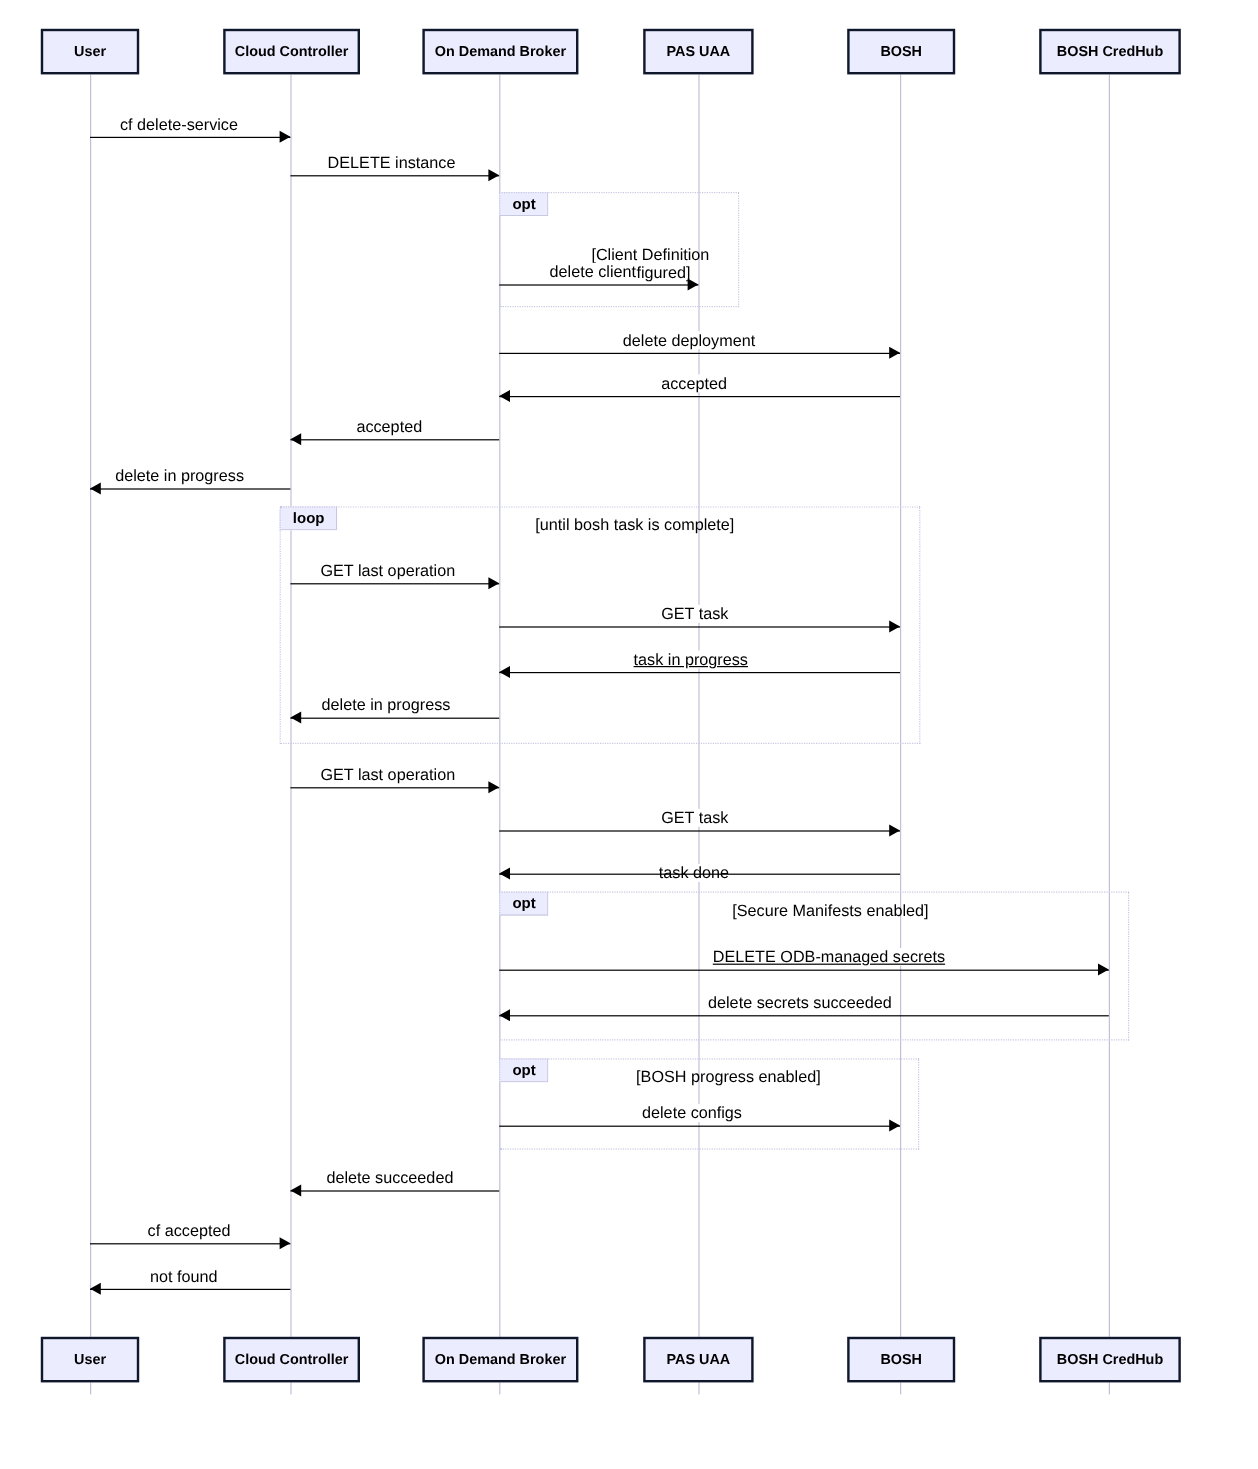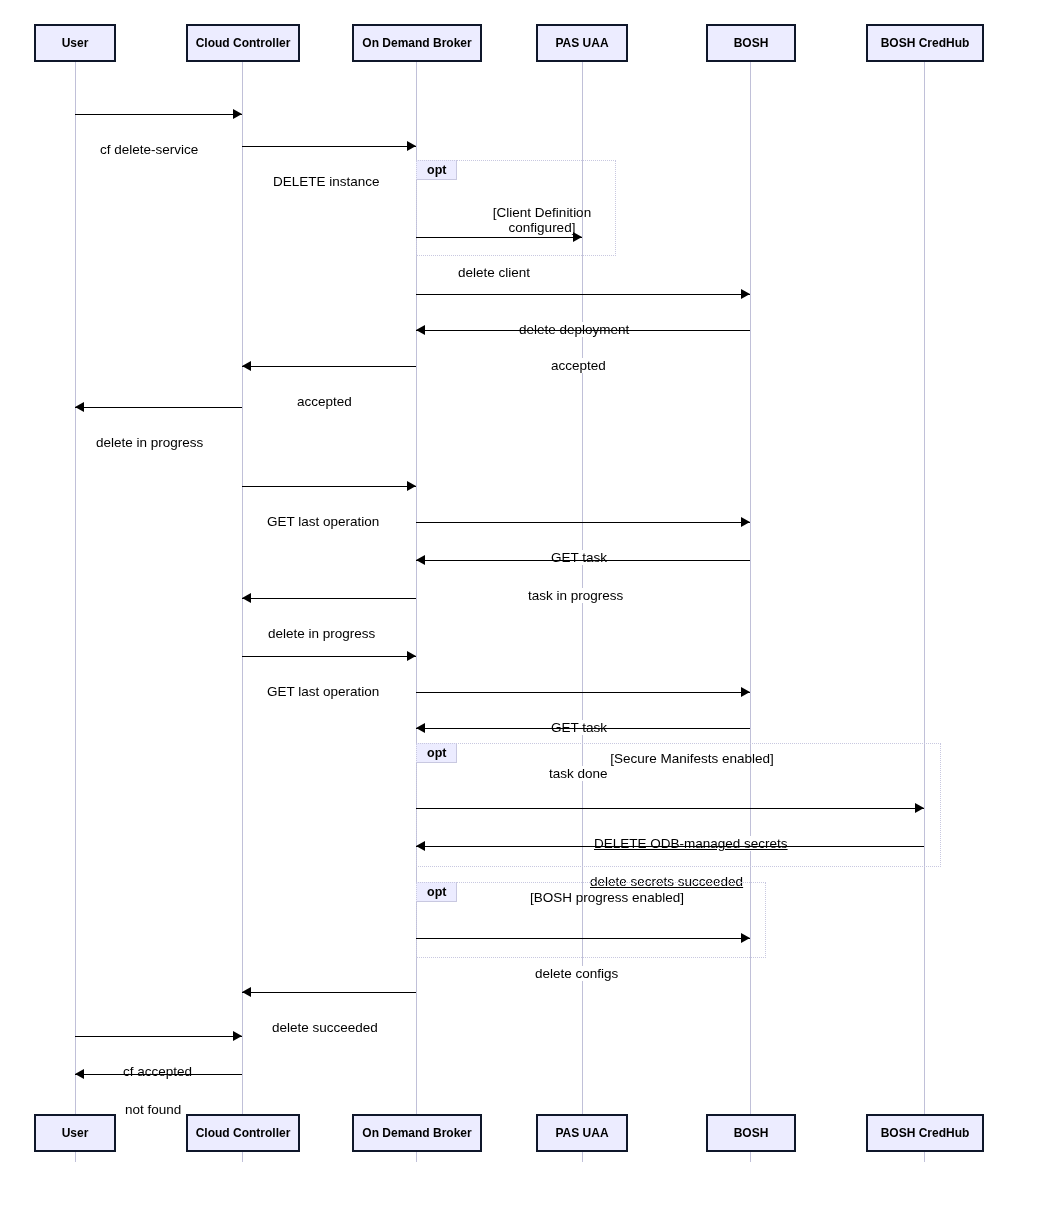--- a/index.html
+++ b/index.html
@@ -39,21 +39,20 @@
     position: absolute;
     height: 0;
     border-top: 1px solid #000;
   }
   .msg-label {
     position: absolute;
     font-size: 13.5px;
     text-align: right;
     background: #fff;
     white-space: nowrap;
-    margin-top: 46px;
   }
   .arrow-r, .arrow-l {
     position: absolute;
     width: 0; height: 0;
   }
   .arrow-r {
     border-top: 5px solid transparent;
     border-bottom: 5px solid transparent;
     border-left: 9px solid #000;
   }
@@ -138,30 +137,34 @@
   <div class="arrow-l" style="left:416px; top:325px;"></div>
 
   <div class="msg-label" style="left:297px; top:348px;">accepted</div>
   <div class="msg-line" style="left:242px; top:366px; width:174px;"></div>
   <div class="arrow-l" style="left:242px; top:361px;"></div>
 
   <div class="msg-label" style="left:96px; top:389px;">delete in progress</div>
   <div class="msg-line" style="left:75px; top:407px; width:167px;"></div>
   <div class="arrow-l" style="left:75px; top:402px;"></div>
 
+  <div class="frag" style="left:233px; top:422px; width:534px; height:198px;">
+    <div class="frag-tag">loop</div>
+    <div class="frag-guard" style="left:185px; top:7px; width:220px;">[until bosh task is complete]</div>
+  </div>
 
   <div class="msg-label" style="left:267px; top:468px;">GET last operation</div>
   <div class="msg-line" style="left:242px; top:486px; width:174px;"></div>
   <div class="arrow-r" style="left:407px; top:481px;"></div>
 
   <div class="msg-label" style="left:551px; top:504px;">GET task</div>
   <div class="msg-line" style="left:416px; top:522px; width:334px;"></div>
   <div class="arrow-r" style="left:741px; top:517px;"></div>
 
-  <div class="msg-label" style="left:528px; top:542px;">task in progress</div>
+  <div class="msg-label" style="left:528px; top:542px;text-decoration:underline;">task in progress</div>
   <div class="msg-line" style="left:416px; top:560px; width:334px;"></div>
   <div class="arrow-l" style="left:416px; top:555px;"></div>
 
   <div class="msg-label" style="left:268px; top:580px;">delete in progress</div>
   <div class="msg-line" style="left:242px; top:598px; width:174px;"></div>
   <div class="arrow-l" style="left:242px; top:593px;"></div>
 
   <div class="msg-label" style="left:267px; top:638px;">GET last operation</div>
   <div class="msg-line" style="left:242px; top:656px; width:174px;"></div>
   <div class="arrow-r" style="left:407px; top:651px;"></div>
@@ -176,21 +179,21 @@
 
   <div class="frag" style="left:416px; top:743px; width:525px; height:124px;">
     <div class="frag-tag">opt</div>
     <div class="frag-guard" style="left:175px; top:7px; width:200px;">[Secure Manifests enabled]</div>
   </div>
 
   <div class="msg-label" style="left:594px; top:790px;text-decoration:underline;">DELETE ODB-managed secrets</div>
   <div class="msg-line" style="left:416px; top:808px; width:508px;"></div>
   <div class="arrow-r" style="left:915px; top:803px;"></div>
 
-  <div class="msg-label" style="left:590px; top:828px;text-decoration:underline;">delete secrets succeeded</div>
+  <div class="msg-label" style="left:590px; top:828px;">delete secrets succeeded</div>
   <div class="msg-line" style="left:416px; top:846px; width:508px;"></div>
   <div class="arrow-l" style="left:416px; top:841px;"></div>
 
   <div class="frag" style="left:416px; top:882px; width:350px; height:76px;">
     <div class="frag-tag">opt</div>
     <div class="frag-guard" style="left:100px; top:7px; width:180px;">[BOSH progress enabled]</div>
   </div>
 
   <div class="msg-label" style="left:535px; top:920px;">delete configs</div>
   <div class="msg-line" style="left:416px; top:938px; width:334px;"></div>

